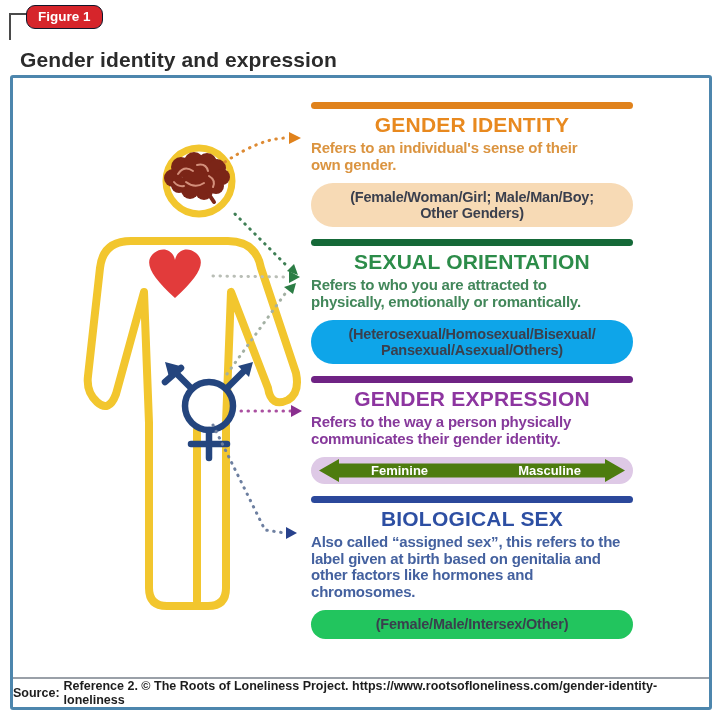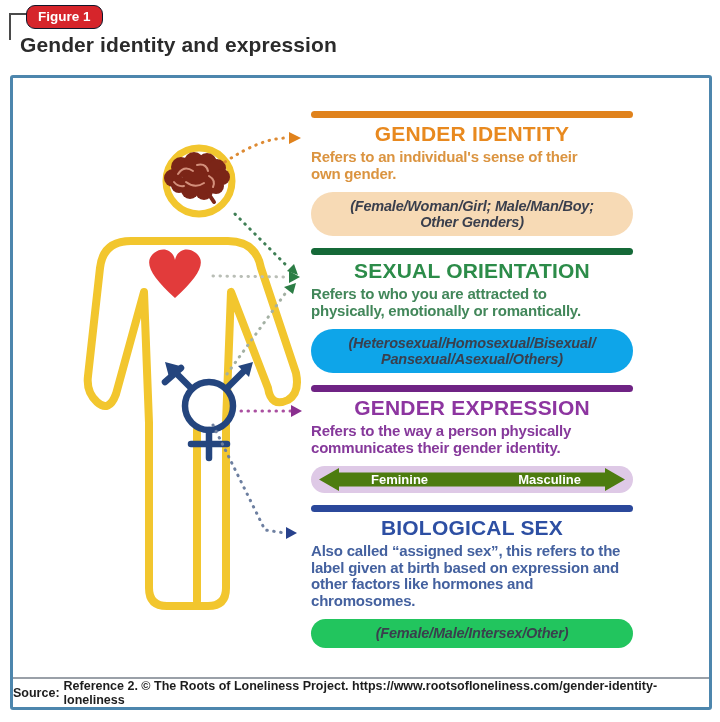--- a/index.html
+++ b/index.html
@@ -6,39 +6,39 @@
   html,body { width:720px; height:722px; background:#ffffff;
     font-family:"Liberation Sans", sans-serif; -webkit-font-smoothing:antialiased; }
   .stage { position:relative; width:720px; height:722px; overflow:hidden; }
 
   
   .bracket { position:absolute; left:9px; top:13px; width:22px; height:27px;
     border-left:2px solid #4a4a4a; border-top:2px solid #4a4a4a; }
   .figure-badge { position:absolute; left:26px; top:5px; background:#d6252b;
     color:#ffffff; font-weight:bold; font-size:13.5px; padding:3px 11px 4px;
     border-radius:9px; border:1px solid #0f172a; }
-  .page-title { position:absolute; left:20px; top:33px; font-size:21px;
+  .page-title { position:absolute; left:20px; top:48px; font-size:21px;
     font-weight:bold; color:#2b2b2b; letter-spacing:0.1px; }
 
   
   .board { position:absolute; left:10px; top:75px; width:702px; height:635px;
     border:3px solid #4d86ad; border-radius:3px; background:#ffffff; }
   .figure-svg { position:absolute; left:0; top:0; }
 
   
   .col { position:absolute; left:298px; top:0; width:322px; }
   section .bar { height:7px; border-radius:3.5px; margin-bottom:4px; }
   section h3 { font-size:21px; font-weight:bold; text-align:center;
     line-height:24px; margin-bottom:3px; letter-spacing:0.2px; }
   section p.body { font-size:15px; line-height:16.5px; white-space:pre-line;
     margin-bottom:10px; font-weight:bold; letter-spacing:-0.2px; }
   .pill { border-radius:22px; text-align:center; font-size:14.5px;
     line-height:16px; padding:6px 8px; white-space:pre-line; color:#3a3f4d;
-    font-weight:bold; letter-spacing:-0.2px; margin-bottom:12px;font-style:italic; }
-  .s1 { margin-top:33px; }
+    font-weight:bold; letter-spacing:-0.2px; margin-bottom:12px; }
+  .s1 { margin-top:24px; }
   .s1 .bar { background:#e0821c; }  .s1 h3 { color:#e8891f; }
   .s1 p.body { color:#db9440; }     .s1 .pill { background:#f7dab5; min-height:44px; }
   .s2 .bar { background:#156938; }  .s2 h3 { color:#2c8c49; }
   .s2 p.body { color:#42875a; }     .s2 .pill { background:#0ea5e9; min-height:44px; }
   .s3 .bar { background:#6f2384; }  .s3 h3 { color:#8d35a0; }
   .s3 p.body { color:#86399b; }
   .arrow-pill { position:relative; background:#dec9e6; border-radius:14px;
     height:27px; padding:2px 8px; margin-bottom:12px; }
   .dbl-arrow { position:relative; height:23px; background:#4d7c0f;
     clip-path:polygon(0 50%, 20px 0, 20px 20%, calc(100% - 20px) 20%,
@@ -166,21 +166,21 @@
             <span class="left-lbl">Feminine</span>
             <span class="right-lbl">Masculine</span>
           </div>
         </div>
       </section>
 
       <section class="s4">
         <div class="bar"></div>
         <h3>BIOLOGICAL SEX</h3>
         <p class="body">Also called “assigned sex”, this refers to the
-label given at birth based on expression and
+label given at birth based on genitalia and
 other factors like hormones and
 chromosomes.</p>
         <div class="pill">(Female/Male/Intersex/Other)</div>
       </section>
 
     </div>
 
     <div class="source-strip">
       <b>Source:</b>
       <span>Reference 2. © The Roots of Loneliness Project. https://www.rootsofloneliness.com/gender-identity-loneliness</span>

